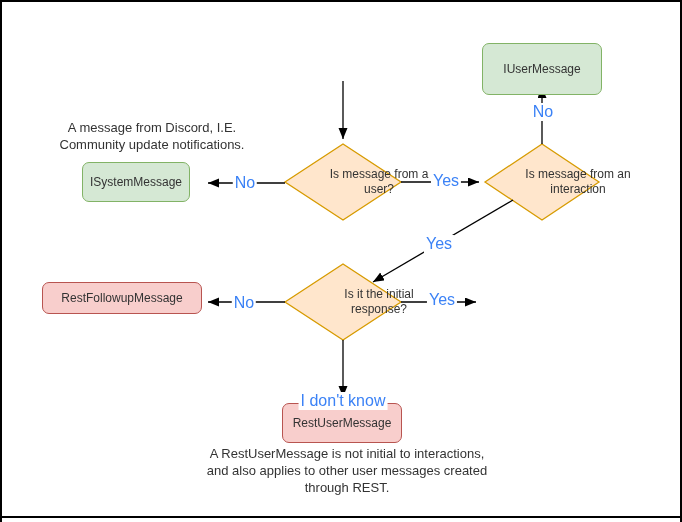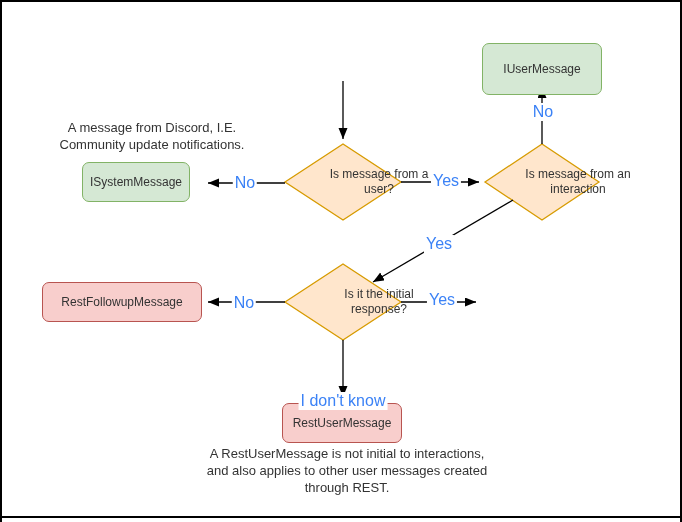--- a/index.html
+++ b/index.html
@@ -115,21 +115,21 @@
     <line class="edge" x1="283" y1="300" x2="206" y2="300" marker-end="url(#arrow)"></line>
     <line class="edge" x1="399" y1="300" x2="474" y2="300" marker-end="url(#arrow)"></line>
     <line class="edge" x1="341" y1="338" x2="341" y2="395" marker-end="url(#arrow)"></line>
   </svg>
 
 
   <div class="node green" style="left:480px; top:41px; width:120px; height:52px;">IUserMessage</div>
 
   <div class="node green" style="left:80px; top:160px; width:108px; height:40px;">ISystemMessage</div>
 
-  <div class="node red" style="left:40px; top:280px; width:160px; height:40px;">RestFollowupMessage</div>
+  <div class="node red" style="left:40px; top:280px; width:160px; height:32px;">RestFollowupMessage</div>
 
 
   <div class="node red" style="left:280px; top:401px; width:120px; height:40px;">RestUserMessage</div>
 
   <div class="dlabel" style="left:288px; top:162px; width:106px; height:36px;">Is message from a user?</div>
 
   <div class="dlabel" style="left:288px; top:282px; width:106px; height:36px;">Is it the initial response?</div>
 
   <div class="dlabel" style="left:487px; top:162px; width:106px; height:36px;">Is message from an interaction</div>
 

